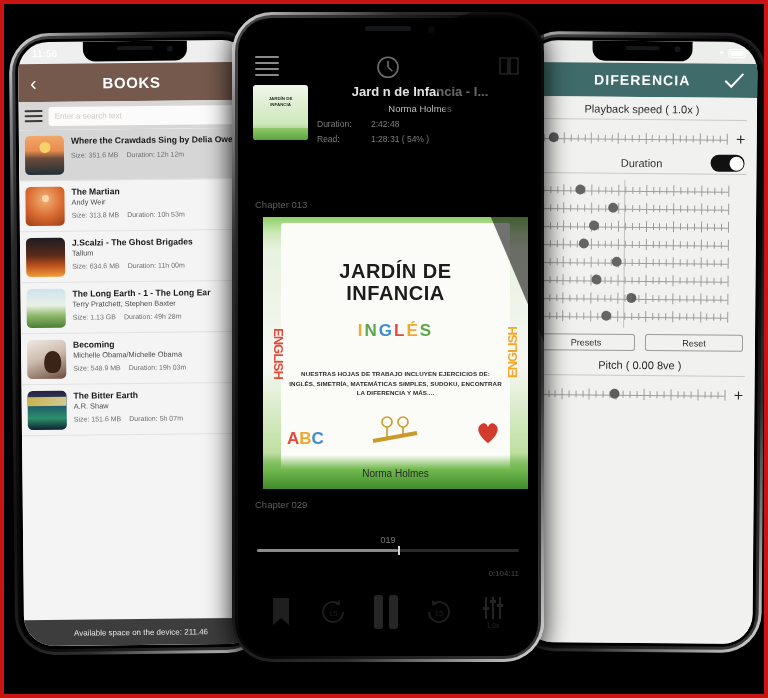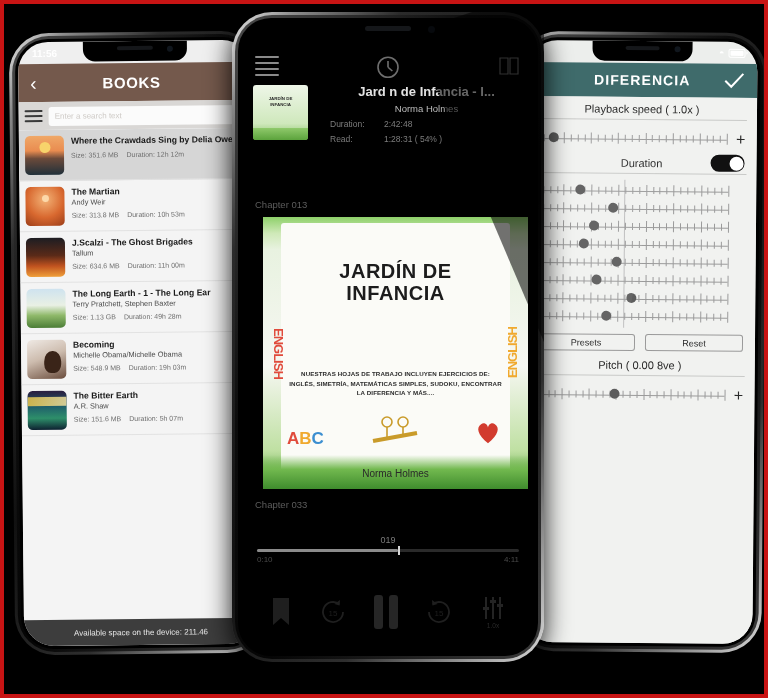--- a/index.html
+++ b/index.html
@@ -130,21 +130,21 @@
   #phone-center .screen { background:#000; }
   #center-status { height:26px; padding:0 18px; font-size:11px; }
   .player-top {
     position:absolute; top:26px; left:0; right:0; height:38px;
     display:flex; align-items:center; justify-content:space-between; padding:0 14px;
   }
   .hamb-w { width:24px; display:flex; flex-direction:column; gap:4px; }
   .hamb-w i { display:block; height:2px; background:#8a8a8a; border-radius:1px; }
   .player-meta {
     position:absolute; top:64px; left:0; right:0; height:66px;
-    display:flex; gap:22px; padding:0 12px;
+    display:flex; gap:9px; padding:0 12px;
   }
   .meta-cover { width:55px; height:55px; border-radius:3px; flex:0 0 55px; overflow:hidden; position:relative;
     background:linear-gradient(180deg,#eef6e8,#cfe8bc 70%,#7fbe5c); }
   .meta-cover .mini-t { position:absolute; left:0; right:0; top:11px; text-align:center;
     font-size:4.4px; font-weight:700; color:#2a2a2a; line-height:1.25; }
   .meta-cover .mini-grass{ position:absolute;left:0;right:0;bottom:0;height:12px;background:linear-gradient(180deg,#8fc96b,#5ba33c);}
   .meta-right { flex:1; min-width:0; }
   .pm-title { font-size:13px; color:#e3e3e3; font-weight:600; text-align:center; line-height:1.15;
     white-space:nowrap; overflow:hidden; text-overflow:ellipsis; }
   .pm-author { font-size:9.5px; color:#bdbdbd; text-align:center; margin-top:3px; }
@@ -182,21 +182,21 @@
     font-size:10px; color:#2a2a2a; }
   .cb-grass { position:absolute; left:0; right:0; bottom:0; height:34px;
     background:linear-gradient(180deg,rgba(120,190,90,0) 0%,#72b94f 42%,#3f8c2d 100%); }
 
   .seek-wrap { position:absolute; left:16px; right:16px; top:528px; }
   .seek-val { position:absolute; left:50%; transform:translateX(-50%); top:-14px;
     font-size:9px; color:#7a7a7a; }
   .seek-track { position:relative; height:3px; background:#2a2a2a; border-radius:2px; }
   .seek-fill { position:absolute; left:0; top:0; bottom:0; width:54%; background:#8b8b8b; border-radius:2px; }
   .seek-thumb { position:absolute; left:54%; top:-3px; width:2px; height:9px; background:#d5d5d5; }
-  .seek-times { display:flex; justify-content:space-between; margin-top:3px; font-size:8px; color:#4a4a4a; }
+  .seek-times { display:flex; justify-content:flex-end; margin-top:17px; font-size:8px; color:#4a4a4a; }
   .controls {
     position:absolute; left:0; right:0; top:565px; height:52px;
     display:flex; align-items:center; justify-content:space-around; padding:0 16px;
   }
   .ctl { color:#2c2c2c; display:flex; flex-direction:column; align-items:center; gap:1px; }
   .ctl-sub { font-size:6.5px; color:#2a2a2a; }
   .pause-ico { display:flex; gap:6px; }
   .pause-ico i { display:block; width:9px; height:34px; background:#262626; border-radius:3px; }
 
   
@@ -401,36 +401,37 @@
         <div class="chapter-lbl" id="ch-top">Chapter 013</div>
 
         <div class="cover-big">
           <div class="cb-inner"></div>
           <div class="cb-letters cb-l" style="color:#e04b3c;">ENGLISH</div>
           <div class="cb-letters cb-r" style="color:#f0a92e;">ENGLISH</div>
           <div class="cb-title">
             <span>JARDÍN DE</span><br>
             <span>INFANCIA</span>
           </div>
+          <div class="cb-sub" id="cover-sub-letters"><span>I</span><span>N</span><span>G</span><span>L</span><span>É</span><span>S</span></div>
           <div class="cb-body">NUESTRAS HOJAS DE TRABAJO INCLUYEN EJERCICIOS DE: INGLÉS, SIMETRÍA, MATEMÁTICAS SIMPLES, SUDOKU, ENCONTRAR LA DIFERENCIA Y MÁS....</div>
           <div class="cb-abc" id="cover-abc"><span>A</span><span>B</span><span>C</span></div>
           <svg class="cb-heart" viewBox="0 0 32 30">
             <path d="M16 28 C4 18 2 10 8 6 C12 3 16 7 16 10 C16 7 20 3 24 6 C30 10 28 18 16 28 Z" fill="#d23b2e"></path>
           </svg>
           <svg class="cb-kids" width="54" height="34" viewBox="0 0 54 34">
             <circle cx="18" cy="7" r="5" fill="none" stroke="#c99b2a" stroke-width="1.6"></circle>
             <circle cx="34" cy="7" r="5" fill="none" stroke="#c99b2a" stroke-width="1.6"></circle>
             <path d="M4 26 L48 18" stroke="#c99b2a" stroke-width="4" fill="none"></path>
             <path d="M18 12 L18 22 M34 12 L34 22" stroke="#c99b2a" stroke-width="1.6"></path>
           </svg>
           <div class="cb-grass"></div>
           <div class="cb-author">Norma Holmes</div>
         </div>
 
-        <div class="chapter-lbl" id="ch-bot">Chapter 033</div>
+        <div class="chapter-lbl" id="ch-bot">Chapter 029</div>
 
         <div class="seek-wrap">
           <div class="seek-val">019</div>
           <div class="seek-track">
             <div class="seek-fill"></div>
             <div class="seek-thumb"></div>
           </div>
           <div class="seek-times">
             <span>0:10</span>
             <span>4:11</span>

